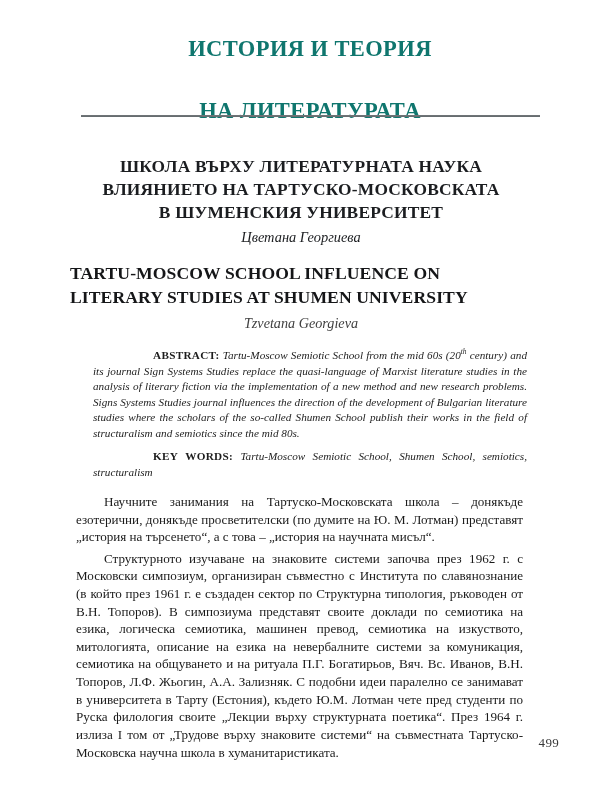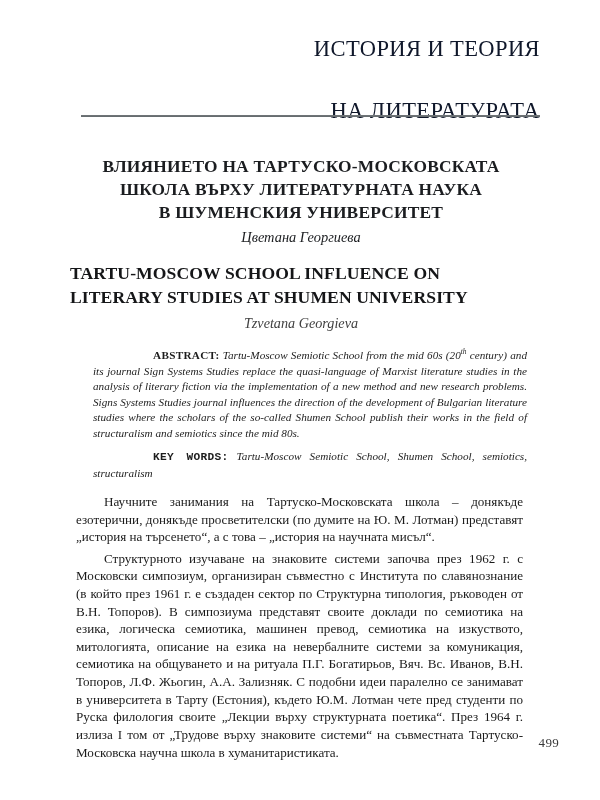--- a/index.html
+++ b/index.html
@@ -16,26 +16,26 @@
     font-family: "Liberation Serif", "DejaVu Serif", serif;
     color: #1d1d1d;
   }
 
   
   .section-head {
     position: absolute;
     left: 80px;
     top: 34px;
     width: 460px;
-    text-align: right;
-    font-weight: normal;
+    text-align: center;
+    font-weight: bold;
     font-size: 22.5px;
     line-height: 1.30;
     letter-spacing: 0.4px;
-    color: #0f172a;
+    color: #0f766e;
   }
   .section-head .line2 { display: block; margin-top: 33px; }
 
   .head-rule {
     position: absolute;
     left: 81px;
     top: 115px;
     width: 459px;
     height: 2px;
     background: linear-gradient(to bottom, #9aa0a2 0%, #4c5154 45%, #7d8487 100%);
@@ -119,21 +119,20 @@
     line-height: 1.385;
     text-align: justify;
     text-indent: 60px;
     font-style: italic;
     color: #1d1d1d;
   }
   .keywords-block .lbl {
     font-style: normal;
     font-weight: bold;
     letter-spacing: 0.3px;
-    font-family: Liberation Mono, monospace;
   }
   sup { font-size: 0.66em; vertical-align: super; line-height: 0; }
 
   
   .body-text {
     position: absolute;
     left: 72px;
     top: 489px;
     width: 455px;
     font-size: 13.1px;
@@ -163,22 +162,22 @@
 <div class="page">
 
   <div class="section-head">
     <span>ИСТОРИЯ И ТЕОРИЯ</span>
     <span class="line2">НА ЛИТЕРАТУРАТА</span>
   </div>
 
   <div class="head-rule"></div>
 
   <div class="title-bg">
+    <span>ШКОЛА ВЪРХУ ЛИТЕРАТУРНАТА НАУКА</span>
     <span>ВЛИЯНИЕТО НА ТАРТУСКО-МОСКОВСКАТА</span>
-    <span>ШКОЛА ВЪРХУ ЛИТЕРАТУРНАТА НАУКА</span>
     <span>В ШУМЕНСКИЯ УНИВЕРСИТЕТ</span>
   </div>
 
   <div class="author-bg">Цветана Георгиева</div>
 
   <div class="title-en">
     <span>TARTU-MOSCOW SCHOOL INFLUENCE ON</span>
     <span>LITERARY STUDIES AT SHUMEN UNIVERSITY</span>
   </div>
 

